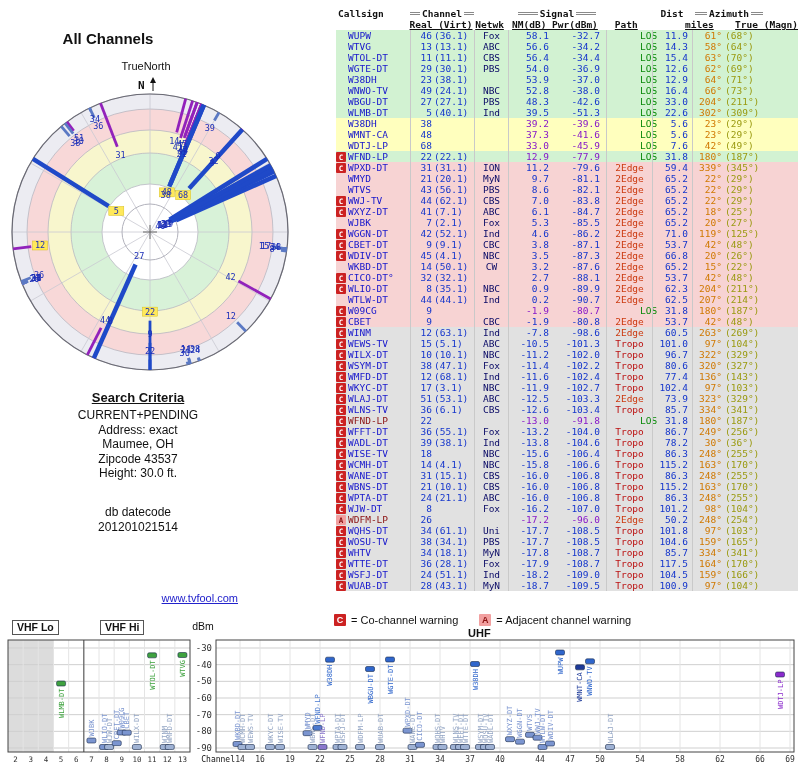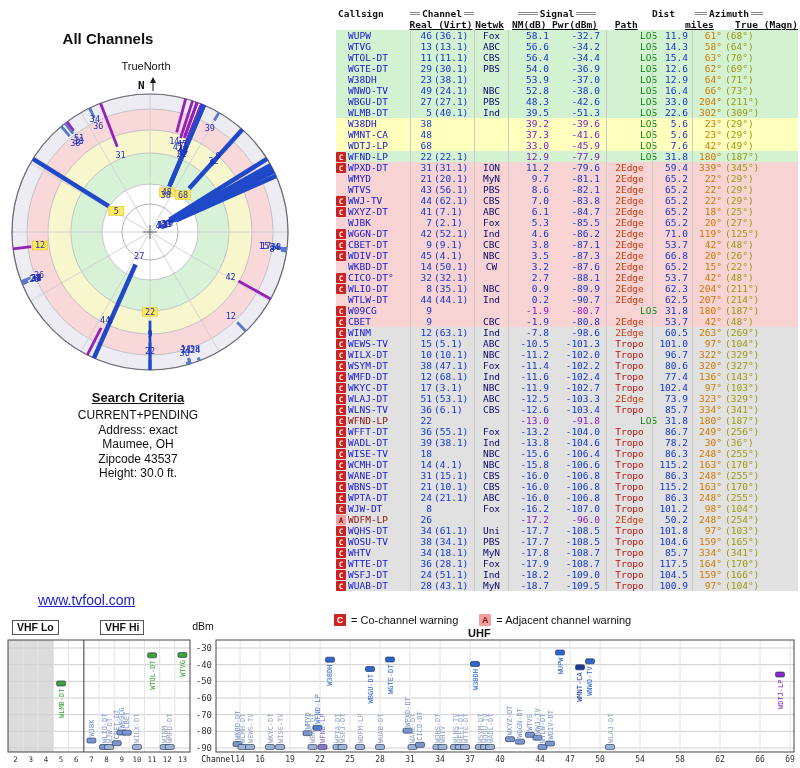--- a/index.html
+++ b/index.html
@@ -7,28 +7,28 @@
   .page { position:relative; width:800px; height:768px; overflow:hidden; }
   .page > div, .page > a, .page > svg { position:absolute; }
 
   
   .chart-title { left:18px; top:30px; width:180px; text-align:center; font-size:15px; font-weight:bold; }
   .north-label { left:86px; top:60px; width:120px; text-align:center; font-size:11px; }
   .polar { left:4px; top:74px; }
   .search-heading { left:38px; top:390px; width:200px; text-align:center; font-weight:bold; font-size:13px; text-decoration:underline; }
   .search-lines { left:18px; top:408px; width:240px; text-align:center; font-size:12px; line-height:14.5px; }
   .datecode { left:18px; top:505px; width:240px; text-align:center; font-size:12px; line-height:14.5px; }
-  .site-link { left:38px; top:592px; width:200px; text-align:left; font-size:14px; color:#2222cc; text-decoration:underline; cursor:pointer; }
+  .site-link { left:38px; top:592px; width:200px; text-align:right; font-size:11px; color:#2222cc; text-decoration:underline; cursor:pointer; }
 
   
   .dtable { left:336px; top:8px; width:462px; font-family:"DejaVu Sans Mono", monospace; font-size:9.5px; }
   .th1,.th2 { display:flex; height:11px; line-height:11px; font-weight:bold; white-space:nowrap; }
   .g-cs { width:74px; padding-left:2px; }
   .g-ch { width:64px; } .g-nw { width:34px; } .g-sig { width:98px; } .g-pa { width:46px; }
-  .g-di { width:40px; text-align:left; } .g-az { width:74px; }
+  .g-di { width:40px; text-align:center; } .g-az { width:74px; }
   .g-ch,.g-sig,.g-az { display:flex; align-items:center; justify-content:center; gap:2px; }
   .dl { display:inline-block; width:12px; height:0; border-top:3px double #8a8a8a; }
   .w22 { width:20px; }
   .s-cs { width:74px; } .s-ch { width:64px; text-align:center; } .s-nw { width:34px; text-align:center; }
   .s-sig { width:98px; text-align:center; } .s-pa { width:46px; text-align:center; }
   .s-di { width:40px; text-align:left;margin-left:36px; } .s-az { width:74px; text-align:right; }
   .u { text-decoration:underline; }
   .trow { display:flex; height:11px; line-height:11px; white-space:nowrap; }
   .rc-g  { background:#d2f2d2; }
   .rc-y  { background:#ffffbe; }
@@ -204,20 +204,24 @@
     </svg>
 
   <div class="search-heading">Search Criteria</div>
   <div id="search-lines" class="search-lines">
       <div>CURRENT+PENDING</div>
       <div>Address: exact</div>
       <div>Maumee, OH</div>
       <div>Zipcode 43537</div>
       <div>Height: 30.0 ft.</div>
     </div>
+  <div class="datecode">
+    <div>db datecode</div>
+    <div>201201021514</div>
+  </div>
   <a class="site-link" href="#">www.tvfool.com</a>
 
   <div class="dtable">
     <div class="th1">
       <span class="g-cs">Callsign</span>
       <span class="g-ch">
           <i class="dl"></i>
           <b>Channel</b>
           <i class="dl"></i>
         </span>

